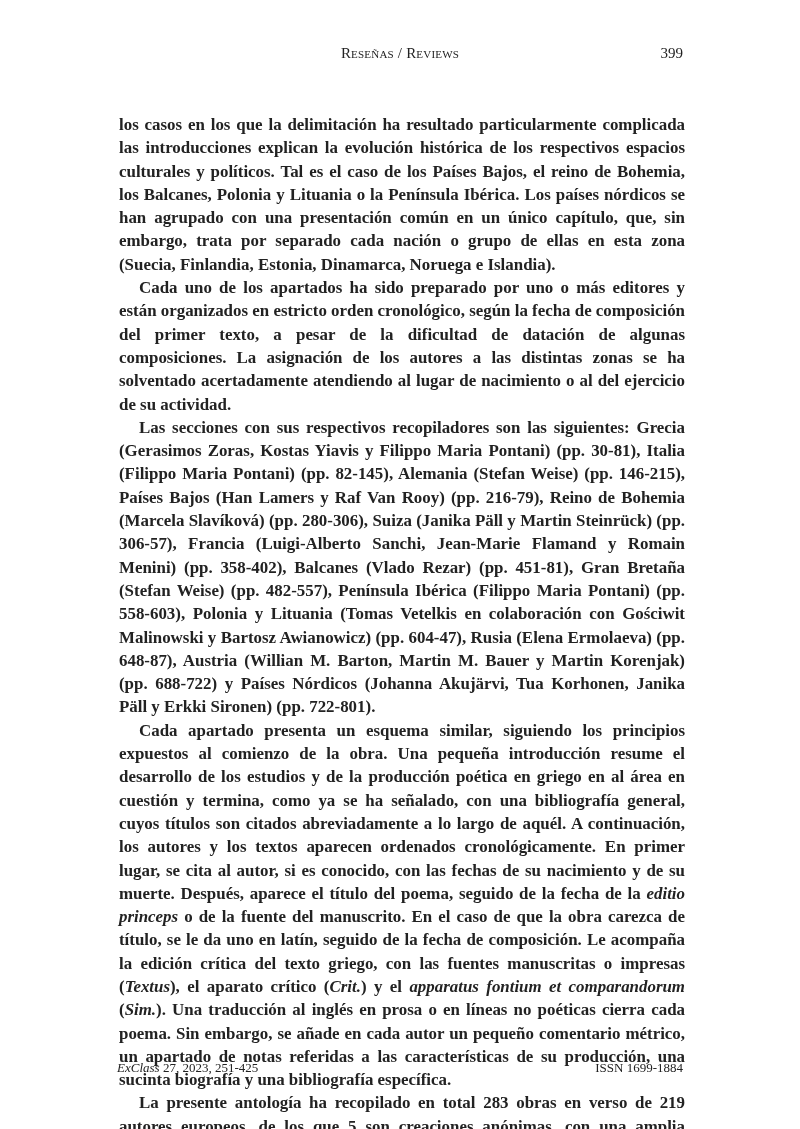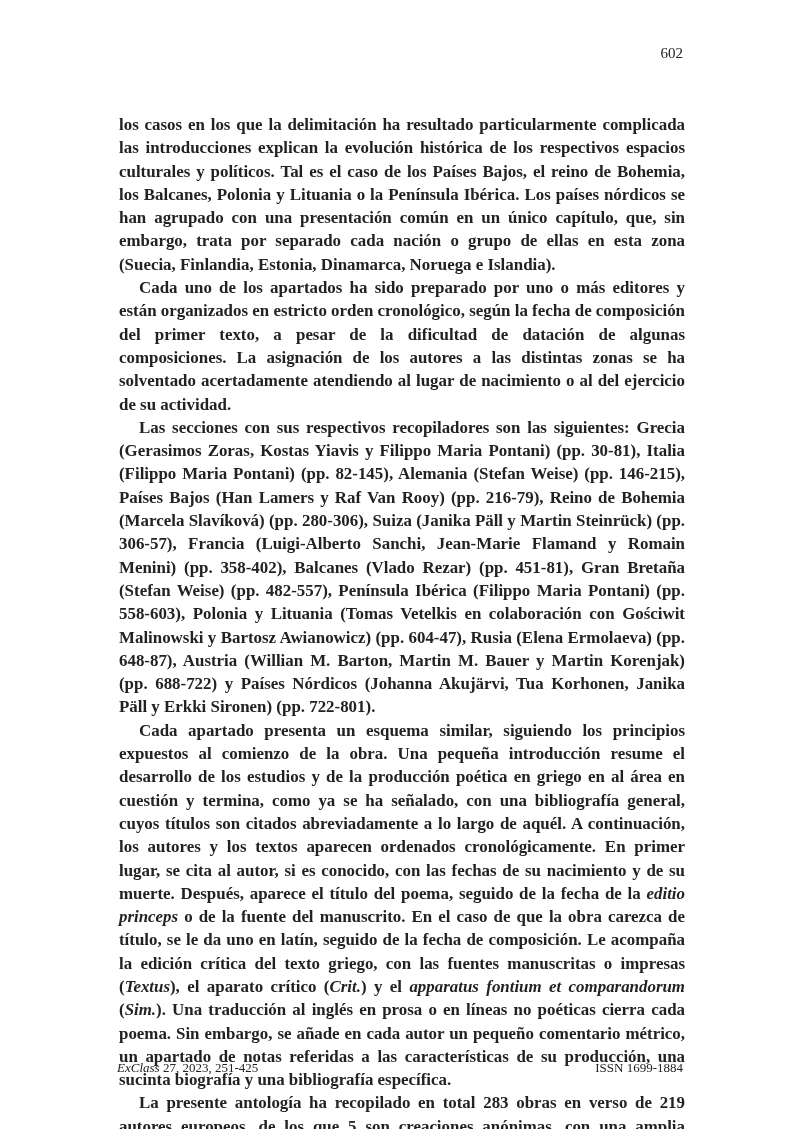--- a/index.html
+++ b/index.html
@@ -73,21 +73,22 @@
     .footer .issn {
       position: absolute;
       right: 0;
       top: 0;
     }
   </style>
 </head>
 <body>
 
 <div class="running-head">
-  <span class="page-number">602</span>
+  <span class="title">Reseñas / Reviews</span>
+  <span class="page-number">399</span>
 </div>
 
 <div class="body-text">
   <p><span>los casos en los que la delimitación ha resultado particularmente complicada las introducciones explican la evolución histórica de los respectivos espacios culturales y políticos. Tal es el caso de los Países Bajos, el reino de Bohemia, los Balcanes, Polonia y Lituania o la Península Ibérica. Los países nórdicos se han agrupado con una presentación común en un único capítulo, que, sin embargo, trata por separado cada nación o grupo de ellas en esta zona (Suecia, Finlandia, Estonia, Dinamarca, Noruega e Islandia).</span></p>
   <p class="indent"><span>Cada uno de los apartados ha sido preparado por uno o más editores y están organizados en estricto orden cronológico, según la fecha de composición del primer texto, a pesar de la dificultad de datación de algunas composiciones. La asignación de los autores a las distintas zonas se ha solventado acertadamente atendiendo al lugar de nacimiento o al del ejercicio de su actividad.</span></p>
   <p class="indent"><span>Las secciones con sus respectivos recopiladores son las siguientes: Grecia (Gerasimos Zoras, Kostas Yiavis y Filippo Maria Pontani) (pp. 30-81), Italia (Filippo Maria Pontani) (pp. 82-145), Alemania (Stefan Weise) (pp. 146-215), Países Bajos (Han Lamers y Raf Van Rooy) (pp. 216-79), Reino de Bohemia (Marcela Slavíková) (pp. 280-306), Suiza (Janika Päll y Martin Steinrück) (pp. 306-57), Francia (Luigi-Alberto Sanchi, Jean-Marie Flamand y Romain Menini) (pp. 358-402), Balcanes (Vlado Rezar) (pp. 451-81), Gran Bretaña (Stefan Weise) (pp. 482-557), Península Ibérica (Filippo Maria Pontani) (pp. 558-603), Polonia y Lituania (Tomas Vetelkis en colaboración con Gościwit Malinowski y Bartosz Awianowicz) (pp. 604-47), Rusia (Elena Ermolaeva) (pp. 648-87), Austria (Willian M. Barton, Martin M. Bauer y Martin Korenjak) (pp. 688-722) y Países Nórdicos (Johanna Akujärvi, Tua Korhonen, Janika Päll y Erkki Sironen) (pp. 722-801).</span></p>
   <p class="indent"><span>Cada apartado presenta un esquema similar, siguiendo los principios expuestos al comienzo de la obra. Una pequeña introducción resume el desarrollo de los estudios y de la producción poética en griego en al área en cuestión y termina, como ya se ha señalado, con una bibliografía general, cuyos títulos son citados abreviadamente a lo largo de aquél. A continuación, los autores y los textos aparecen ordenados cronológicamente. En primer lugar, se cita al autor, si es conocido, con las fechas de su nacimiento y de su muerte. Después, aparece el título del poema, seguido de la fecha de la </span><em>editio princeps</em><span> o de la fuente del manuscrito. En el caso de que la obra carezca de título, se le da uno en latín, seguido de la fecha de composición. Le acompaña la edición crítica del texto griego, con las fuentes manuscritas o impresas (</span><em>Textus</em><span>), el aparato crítico (</span><em>Crit.</em><span>) y el </span><em>apparatus fontium et comparandorum</em><span> (</span><em>Sim.</em><span>). Una traducción al inglés en prosa o en líneas no poéticas cierra cada poema. Sin embargo, se añade en cada autor un pequeño comentario métrico, un apartado de notas referidas a las características de su producción, una sucinta biografía y una bibliografía específica.</span></p>
   <p class="indent"><span>La presente antología ha recopilado en total 283 obras en verso de 219 autores europeos, de los que 5 son creaciones anónimas, con una amplia variedad en géneros poéticos y metros, entre los que destaca el uso de los dísticos elegíacos y del hexámetro. Como ya se ha indicado, abarca un periodo temporal iniciado en</span></p>
 </div>
 

